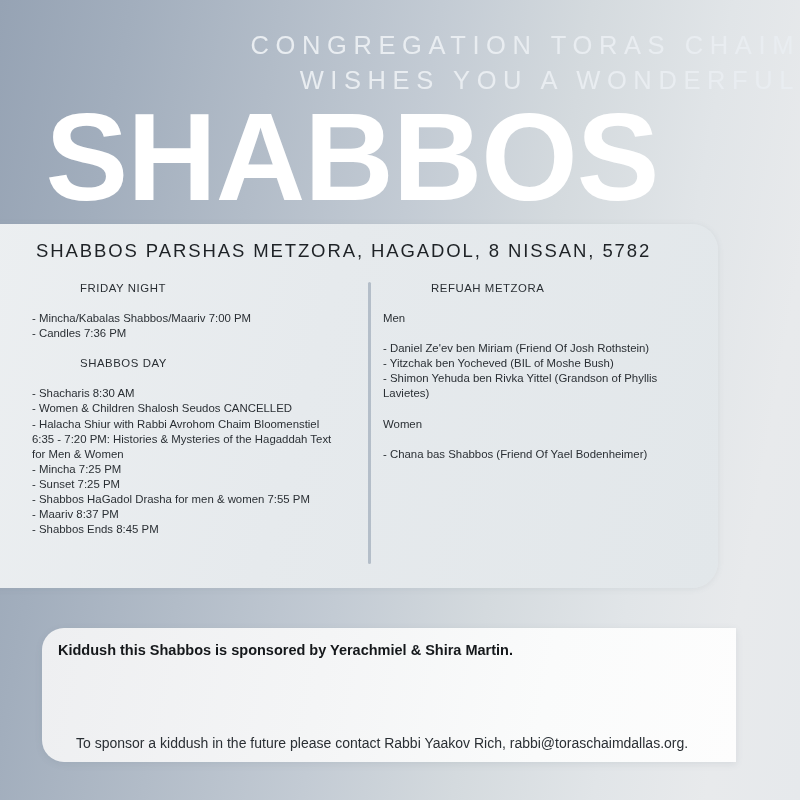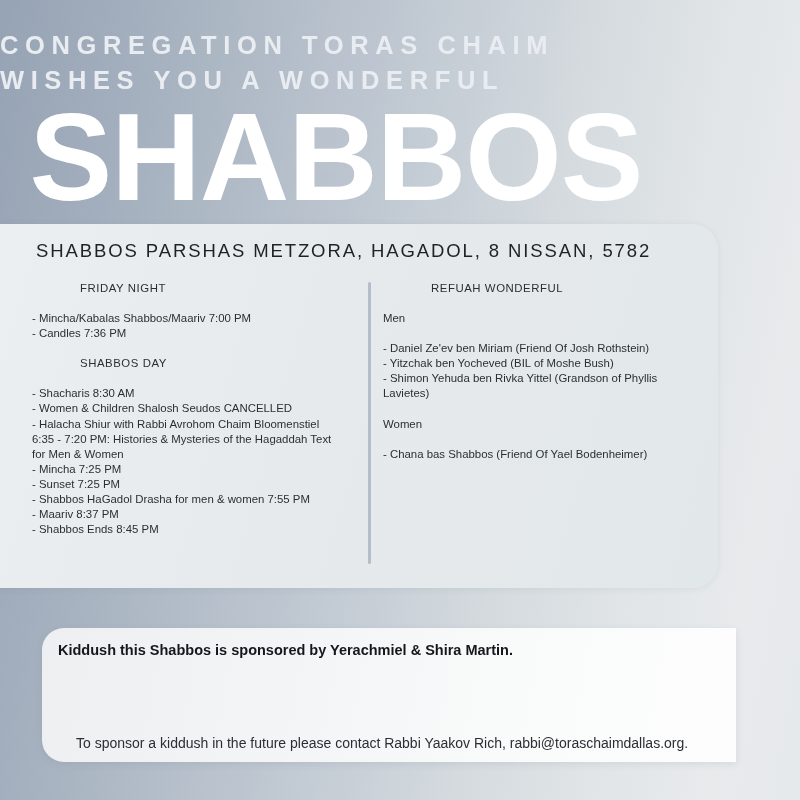--- a/index.html
+++ b/index.html
@@ -34,42 +34,43 @@
   
   .header-band {
     position: absolute;
     left: 0; top: 0;
     width: 800px;
     height: 224px;
   }
   .hdr-line {
     position: absolute;
     width: 800px;
-    text-align: left;
+    text-align: right;
     color: #e9edf1;
-    font-weight: bold;
+    font-weight: normal;
     font-size: 25.5px;
     letter-spacing: 6.6px;
     line-height: 1;
     white-space: nowrap;
   }
   .hdr-line1 { top: 33px; }
   .hdr-line2 { top: 68px; }
 
   .hdr-big {
     position: absolute;
     top: 95px;
     width: 672px;
     text-align: center;
     color: #ffffff;
     font-weight: bold;
     font-size: 124px;
     letter-spacing: -1px;
     line-height: 1;
     white-space: nowrap;
+    padding-left: 16px;
   }
 
   
   .main-card {
     position: absolute;
     left: -30px;
     top: 224px;
     width: 748px;
     height: 364px;
     background: linear-gradient(105deg, #eceff1 0%, #e6eaed 45%, #e2e7ea 100%);
@@ -189,21 +190,21 @@
         <p class="line">- Halacha Shiur with Rabbi Avrohom Chaim Bloomenstiel 6:35 - 7:20 PM: Histories &amp; Mysteries of the Hagaddah Text for Men &amp; Women</p>
         <p class="line">- Mincha 7:25 PM</p>
         <p class="line">- Sunset 7:25 PM</p>
         <p class="line">- Shabbos HaGadol Drasha for men &amp; women 7:55 PM</p>
         <p class="line">- Maariv 8:37 PM</p>
         <p class="line">- Shabbos Ends 8:45 PM</p>
       </div>
 
       <div class="col col-right">
 
-        <p class="line sec-head">REFUAH WONDERFUL</p>
+        <p class="line sec-head">REFUAH METZORA</p>
         <div class="gap"></div>
 
         <p class="line">Men</p>
         <div class="gap"></div>
 
         <p class="line">- Daniel Ze'ev ben Miriam (Friend Of Josh Rothstein)</p>
         <p class="line">- Yitzchak ben Yocheved (BIL of Moshe Bush)</p>
         <p class="line">- Shimon Yehuda ben Rivka Yittel (Grandson of Phyllis Lavietes)</p>
 
         <div class="gap"></div>

